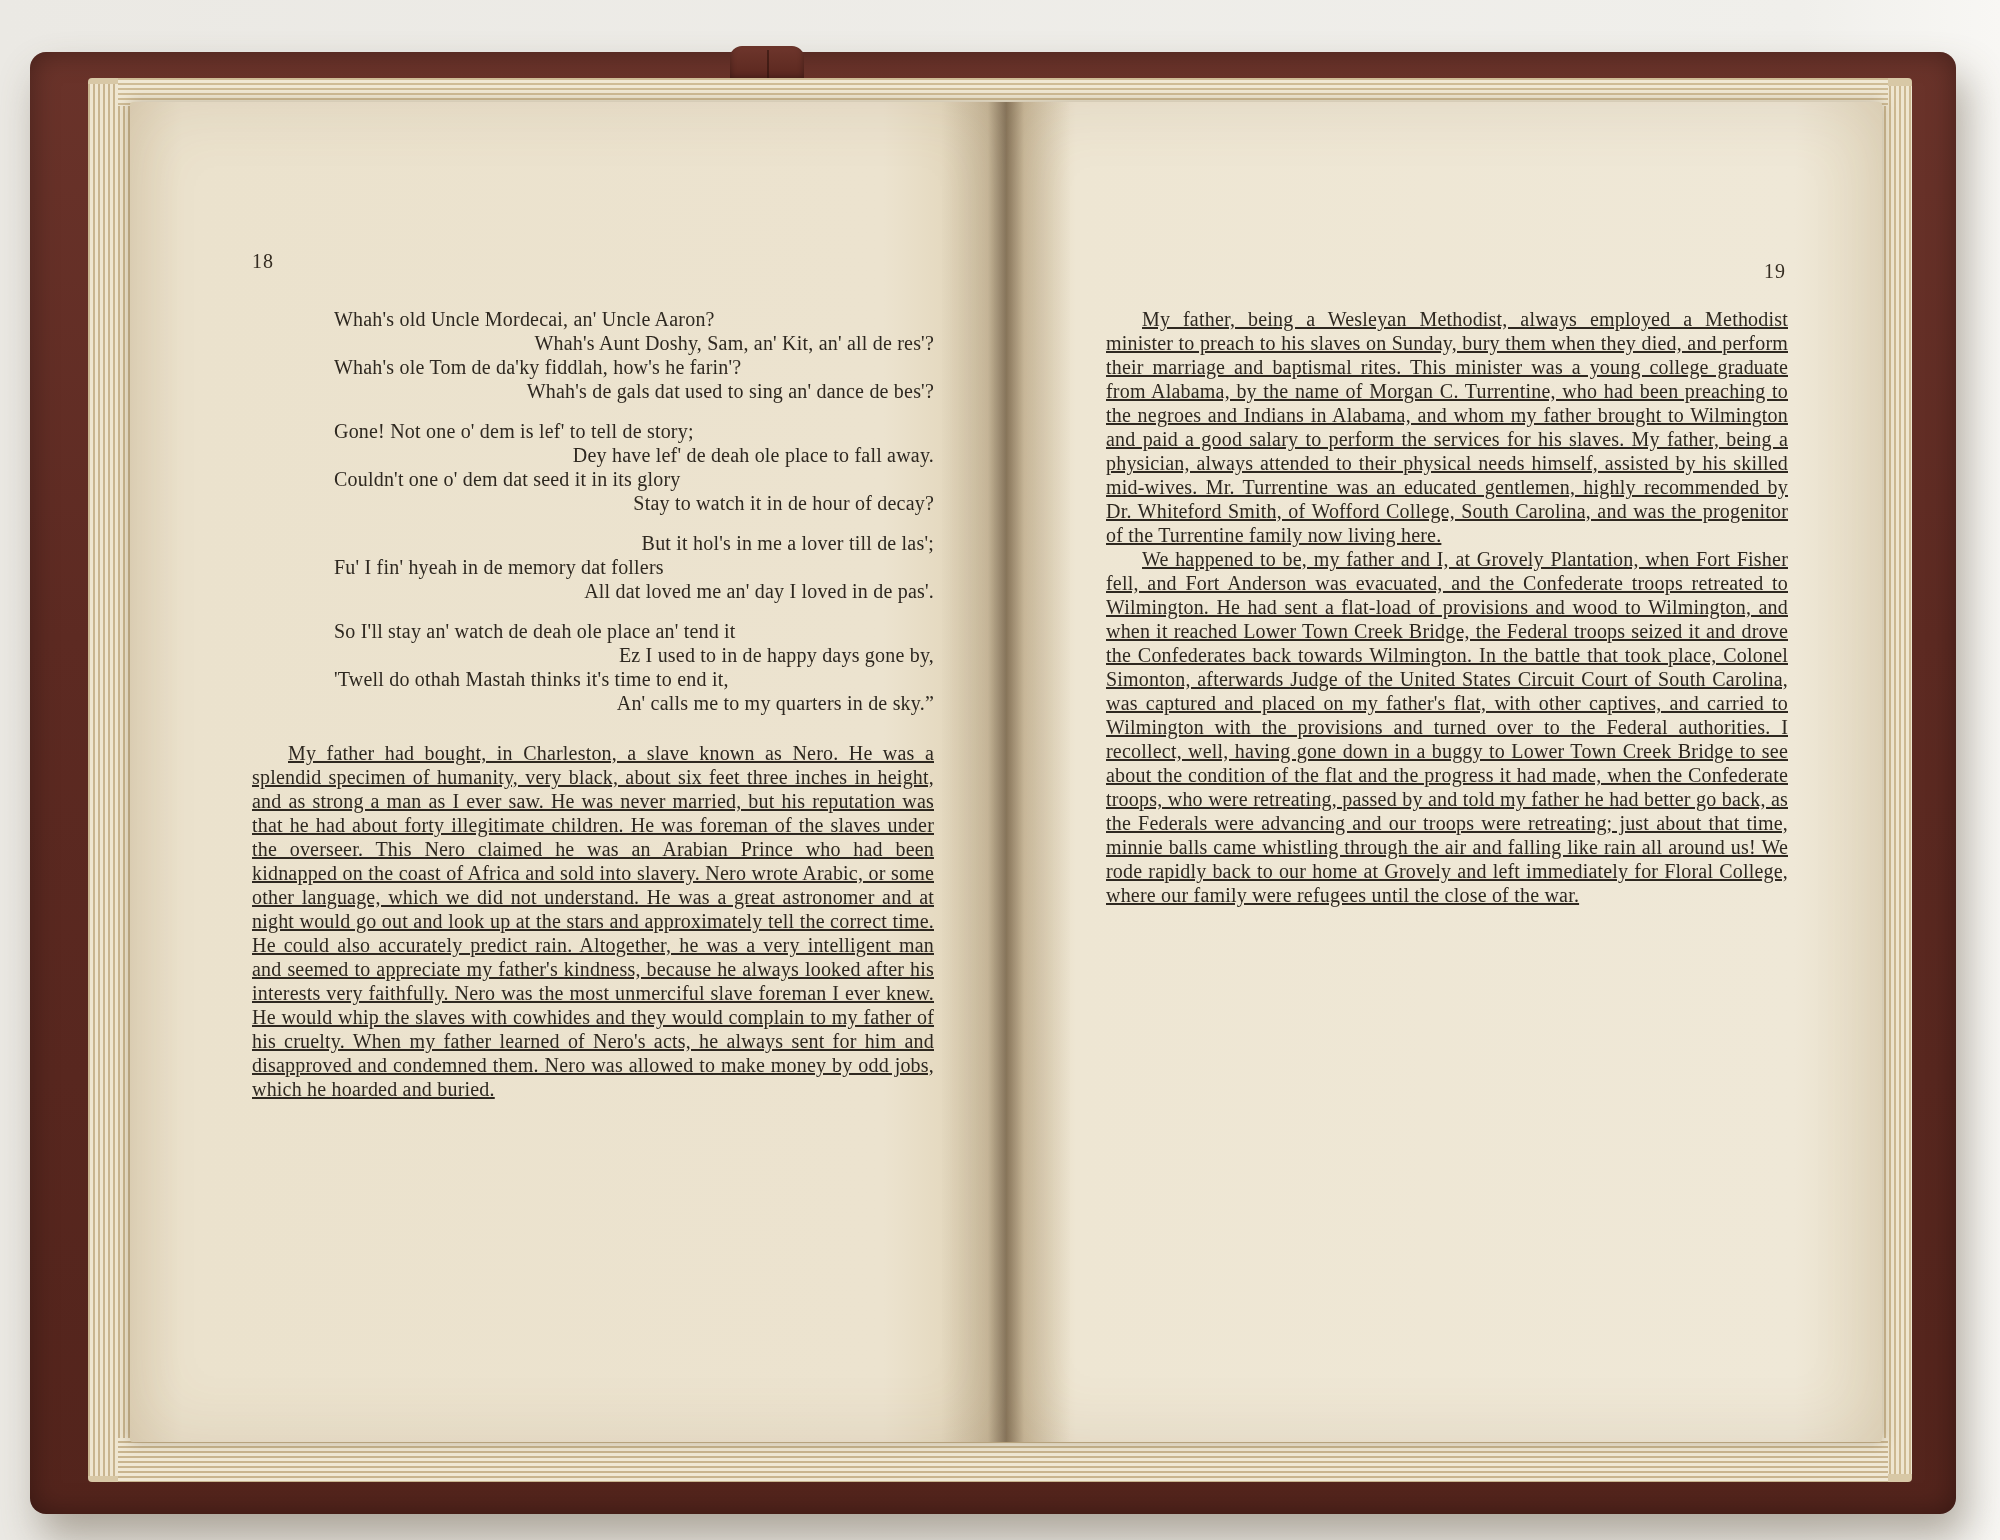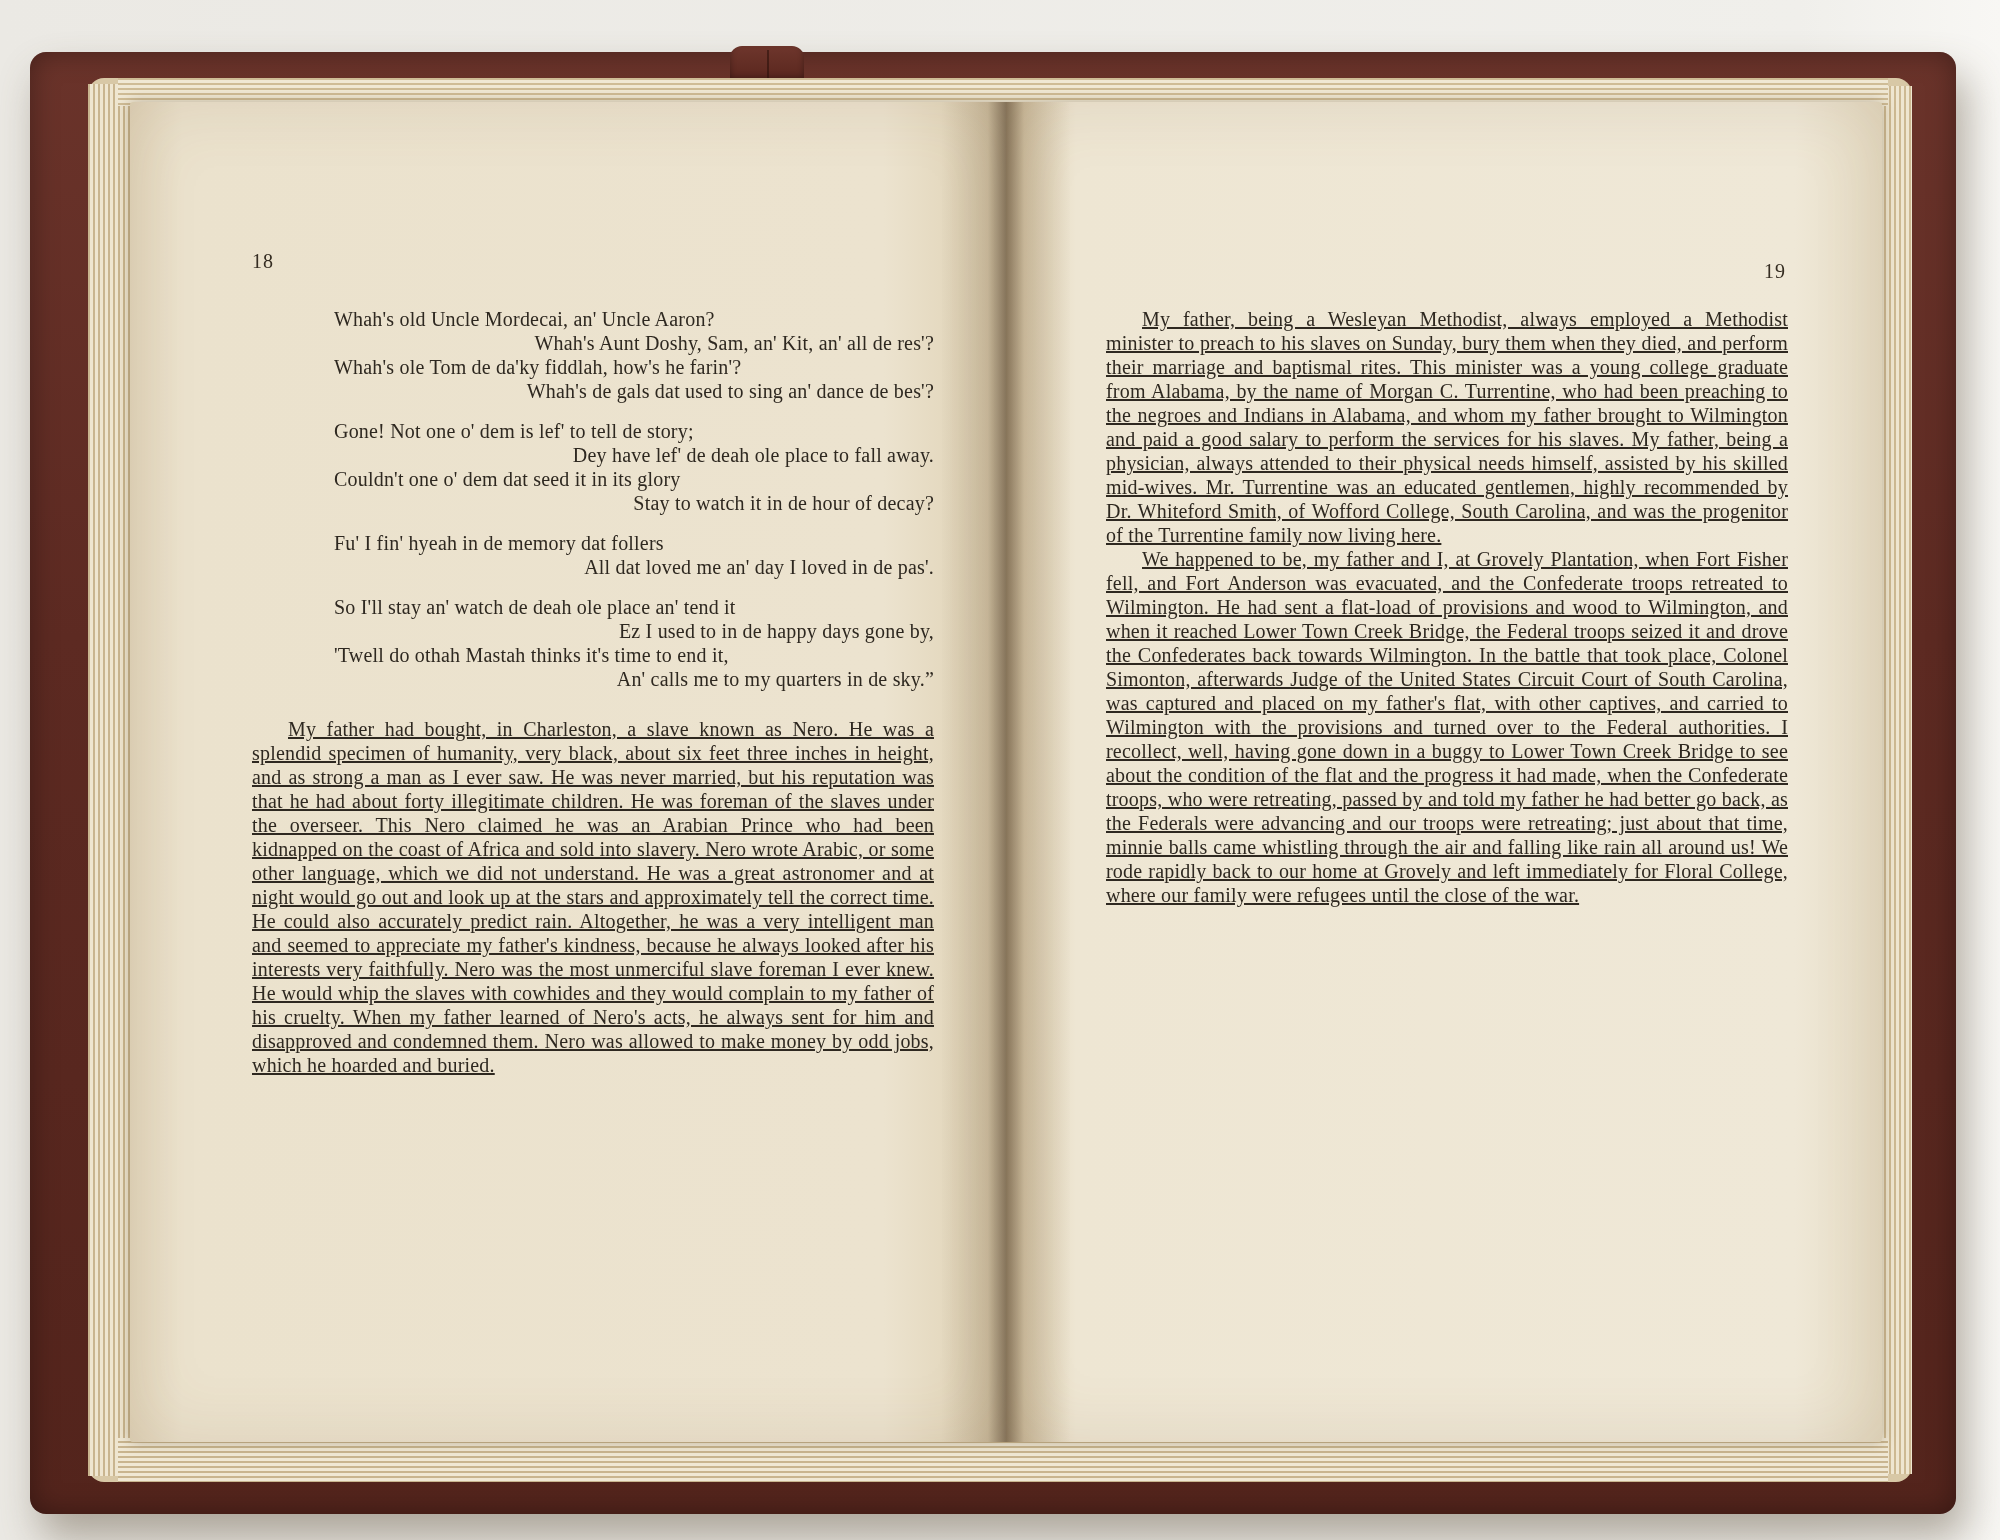--- a/index.html
+++ b/index.html
@@ -19,21 +19,21 @@
     background:linear-gradient(180deg,#6e362c,#58251d);
     border-radius:12px 12px 4px 4px;
     box-shadow:inset 0 -4px 6px rgba(0,0,0,.35);
   }
   .headband:after{
     content:"";position:absolute;left:50%;top:4px;bottom:4px;width:2px;
     background:rgba(40,15,10,.55);
   }
   .pages-area{
     position:absolute;left:58px;top:26px;right:44px;bottom:32px;
-    background:#d8c8a6;border-radius:16px;
+    background:#d8c8a6;border-radius:4px;
   }
   .edge{position:absolute;}
   .edge-left{left:0;top:6px;bottom:6px;width:46px;
     background:repeating-linear-gradient(90deg,#c9b democ 0,#c9b58f 0 2px,#efe6d0 2px 5px);}
   .edge-left{background:repeating-linear-gradient(90deg,#c9b58f 0 2px,#efe6d0 2px 5px);}
   .edge-right{right:0;top:8px;bottom:8px;width:36px;
     background:repeating-linear-gradient(90deg,#efe6d0 0 3px,#cdb992 3px 5px);}
   .edge-top{left:30px;right:24px;top:0;height:28px;
     background:repeating-linear-gradient(180deg,#cfbc96 0 2px,#f0e8d4 2px 5px);}
   .edge-bottom{left:30px;right:24px;bottom:0;height:44px;
@@ -94,20 +94,21 @@
                 <div class="poem-line">Whah's ole Tom de da'ky fiddlah, how's he farin'?</div>
                 <div class="poem-line indent">Whah's de gals dat used to sing an' dance de bes'?</div>
               </div>
               <div class="stanza">
                 <div class="poem-line">Gone! Not one o' dem is lef' to tell de story;</div>
                 <div class="poem-line indent">Dey have lef' de deah ole place to fall away.</div>
                 <div class="poem-line">Couldn't one o' dem dat seed it in its glory</div>
                 <div class="poem-line indent">Stay to watch it in de hour of decay?</div>
               </div>
               <div class="stanza">
+                <div class="poem-line indent">But it hol's in me a lover till de las';</div>
                 <div class="poem-line">Fu' I fin' hyeah in de memory dat follers</div>
                 <div class="poem-line indent">All dat loved me an' day I loved in de pas'.</div>
               </div>
               <div class="stanza">
                 <div class="poem-line">So I'll stay an' watch de deah ole place an' tend it</div>
                 <div class="poem-line indent">Ez I used to in de happy days gone by,</div>
                 <div class="poem-line">'Twell do othah Mastah thinks it's time to end it,</div>
                 <div class="poem-line indent">An' calls me to my quarters in de sky.”</div>
               </div>
             </div>

